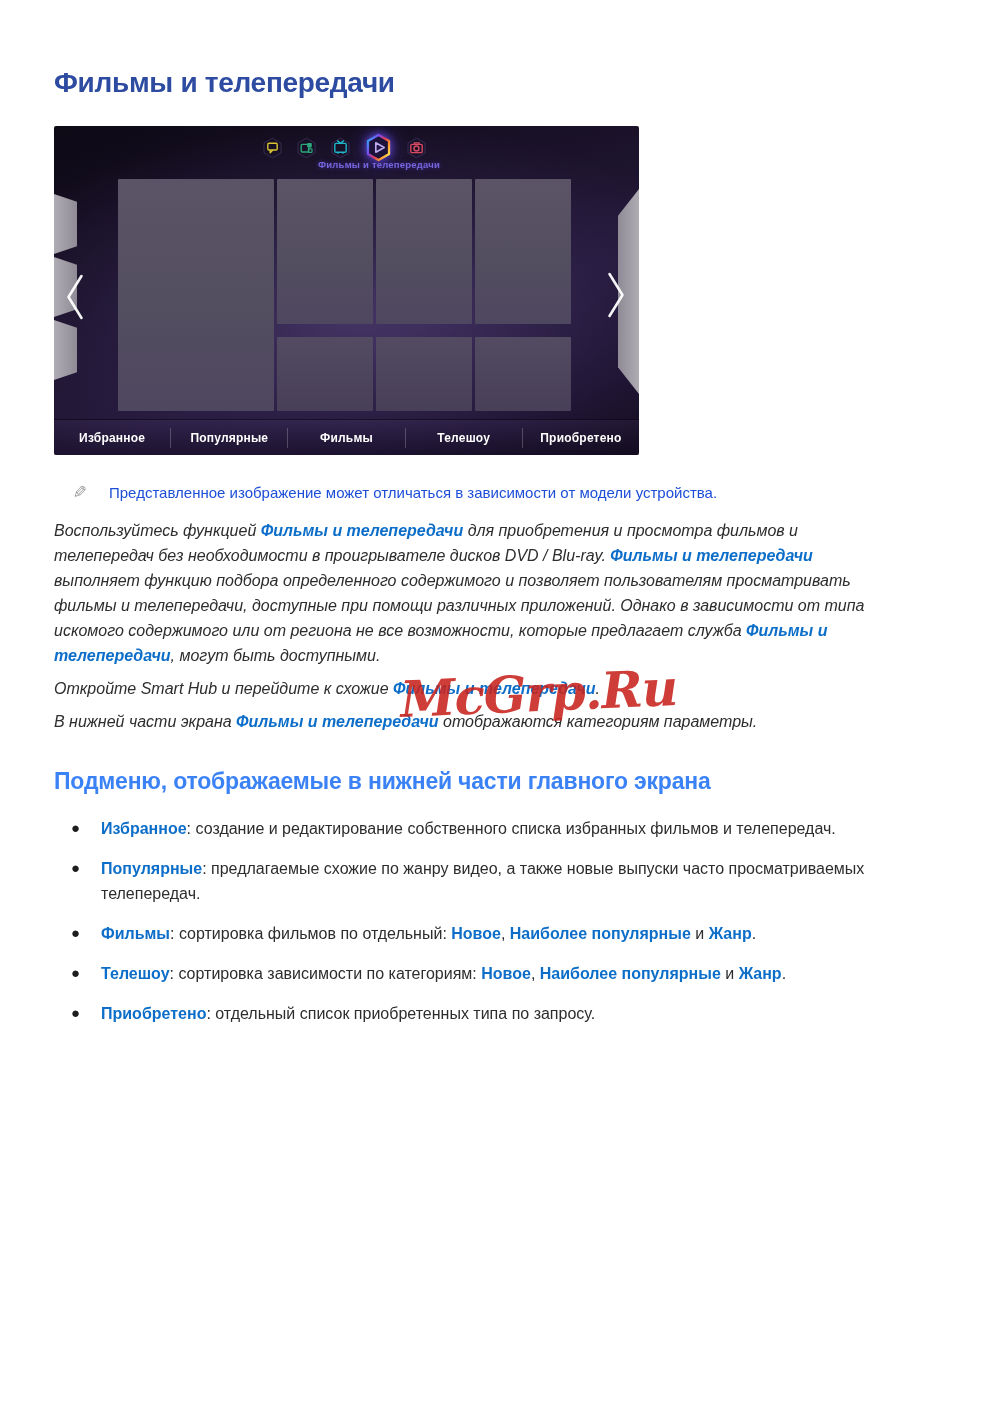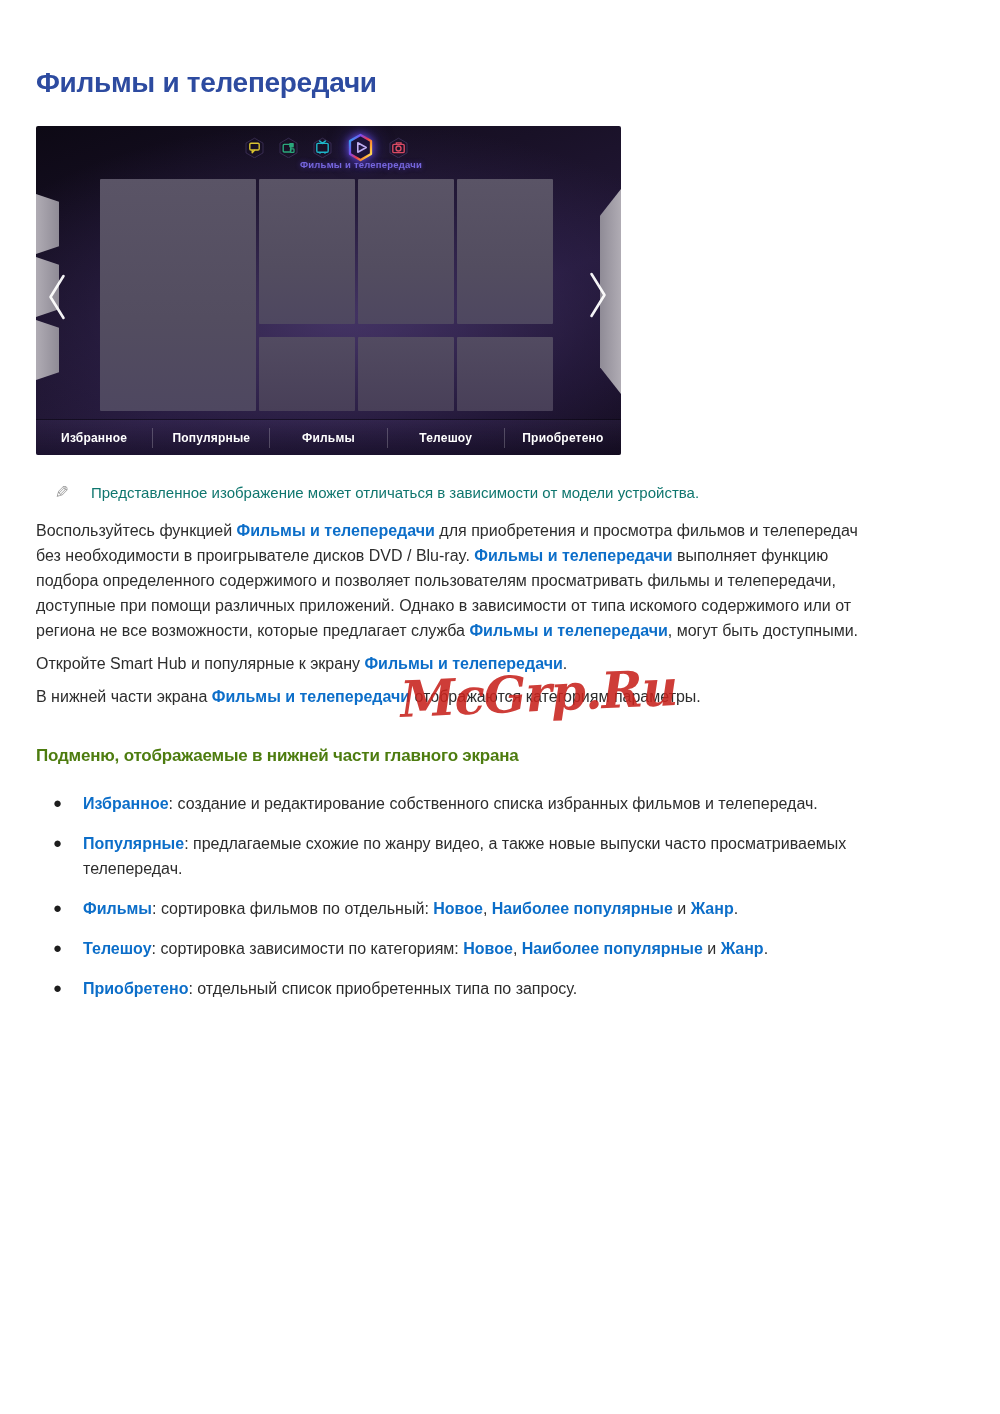--- a/index.html
+++ b/index.html
@@ -1,21 +1,21 @@
 <!DOCTYPE html>
 <html><head>
 <meta charset="utf-8">
 <style>
   * { margin:0; padding:0; box-sizing:border-box; }
   html,body { background:#ffffff; }
   .page {
     position:relative; width:1000px; height:1414px; background:#ffffff;
     font-family:"Liberation Sans", sans-serif; color:#2d2d2d; overflow:hidden;
   }
-  .content { padding:0 36px; }
+  .content { padding:0 54px; }
 
   h1.title {
     margin-top:66px; font-size:28px; line-height:34px; font-weight:bold;
     color:#2d4ba0; letter-spacing:-0.3px;
   }
 
   
   .shot {
     position:relative; margin-top:26px; width:585px; height:329px;
     border-radius:2px; overflow:hidden;
@@ -61,28 +61,28 @@
     background:linear-gradient(180deg, rgba(122,100,170,0.10) 0%, rgba(18,11,34,0.42) 100%);
     border-top:1px solid rgba(0,0,0,0.28);
   }
   .mi { flex:1; text-align:center; color:#ffffff; font-weight:bold; font-size:12px; letter-spacing:0.2px; }
   .sep { width:1px; height:20px; background:rgba(255,255,255,0.22); }
 
   
   .note { display:flex; align-items:flex-start; margin-top:28px; }
   .pencil { width:22px; margin-left:11px; margin-right:22px; color:#9a9a9a;
     font-size:17px; line-height:20px; transform:scaleX(-1); }
-  .note-text { font-size:15px; line-height:20px; color:#0f766e; }
-
-  p.body { margin-top:8px; max-width:845px; font-size:16px; line-height:25px; color:#2d2d2d; }
+  .note-text { font-size:15px; line-height:20px; color:#1d4ed8; }
+
+  p.body { margin-top:8px; max-width:845px; font-size:16px; line-height:25px; color:#2d2d2d;font-style:italic; }
   p.body.first { margin-top:15px; }
   .term { color:#0c6ec9; font-weight:bold; }
 
-  h2.subheading { margin-top:33px; font-size:17px; line-height:28px; font-weight:bold;
-    color:#4d7c0f; letter-spacing:-0.2px; }
+  h2.subheading { margin-top:33px; font-size:23px; line-height:28px; font-weight:bold;
+    color:#3b82f6; letter-spacing:-0.2px; }
 
   ul.bullets { margin-top:21px; list-style:none; max-width:860px; }
   ul.bullets li { position:relative; padding-left:47px; margin-bottom:15px;
     font-size:16px; line-height:25px; }
   ul.bullets li .dot { position:absolute; left:17px; top:-1px; color:#1d1d1d; font-size:15px; }
 
   .watermark {
     position:absolute; left:400px; top:664px; z-index:6; pointer-events:none;
     font-family:"DejaVu Serif", serif; font-style:italic; font-weight:bold;
     font-size:50px; color:#c8231d; opacity:0.88; transform:rotate(-2.5deg);
@@ -185,21 +185,21 @@
       </div>
     </div>
 
     <div class="note">
       <span class="pencil">✎</span>
       <span class="note-text">Представленное изображение может отличаться в зависимости от модели устройства.</span>
     </div>
 
     <p class="body first"><span>Воспользуйтесь функцией </span><span class="term">Фильмы и телепередачи</span><span> для приобретения и просмотра фильмов и телепередач без необходимости в проигрывателе дисков DVD / Blu-ray. </span><span class="term">Фильмы и телепередачи</span><span> выполняет функцию подбора определенного содержимого и позволяет пользователям просматривать фильмы и телепередачи, доступные при помощи различных приложений. Однако в зависимости от типа искомого содержимого или от региона не все возможности, которые предлагает служба </span><span class="term">Фильмы и телепередачи</span><span>, могут быть доступными.</span></p>
 
-    <p class="body"><span>Откройте Smart Hub и популярные к экрану </span><span class="term">Фильмы и телепередачи</span><span>.</span></p>
+    <p class="body"><span>Откройте Smart Hub и перейдите к схожие </span><span class="term">Фильмы и телепередачи</span><span>.</span></p>
 
     <p class="body"><span>В нижней части экрана </span><span class="term">Фильмы и телепередачи</span><span> отображаются категориям параметры.</span></p>
 
 
     <h2 class="subheading">Подменю, отображаемые в нижней части главного экрана</h2>
 
     <ul class="bullets">
       <li><span class="dot">●</span><span class="term">Избранное</span><span>: создание и редактирование собственного списка избранных фильмов и телепередач.</span></li>
       <li><span class="dot">●</span><span class="term">Популярные</span><span>: предлагаемые схожие по жанру видео, а также новые выпуски часто просматриваемых телепередач.</span></li>
       <li><span class="dot">●</span><span class="term">Фильмы</span><span>: сортировка фильмов по отдельный: </span><span class="term">Новое</span><span>, </span><span class="term">Наиболее популярные</span><span> и </span><span class="term">Жанр</span><span>.</span></li>

